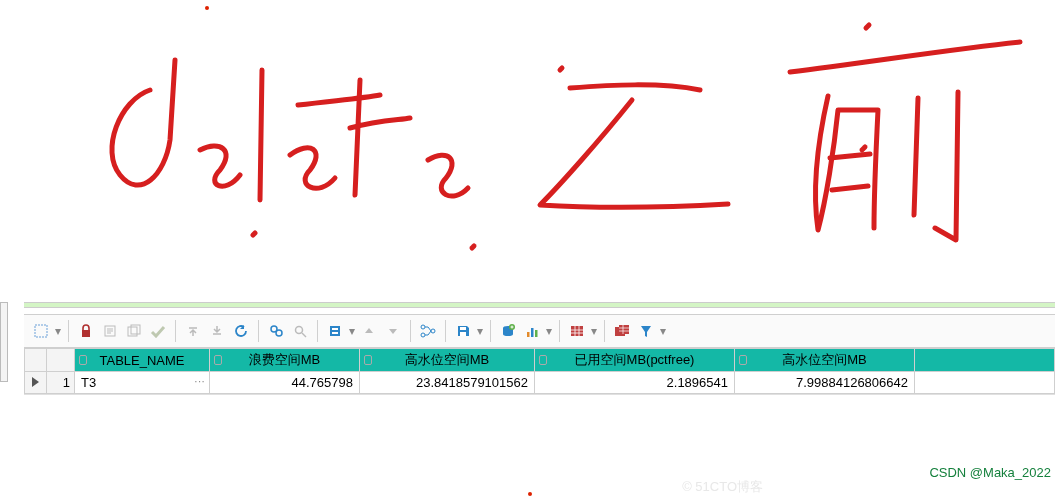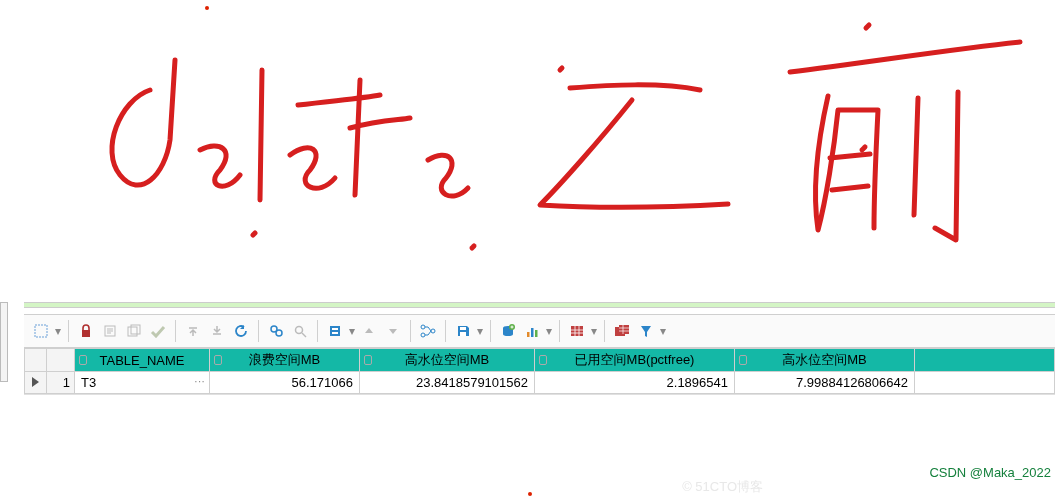--- a/index.html
+++ b/index.html
@@ -226,21 +226,21 @@
             <th><span class="sort-ind"></span><span>已用空间MB(pctfree)</span></th>
             <th><span class="sort-ind"></span><span>高水位空间MB</span></th>
             <th></th>
           </tr>
         </thead>
         <tbody>
           <tr>
             <td class="row-sel"><span class="row-arrow"></span></td>
             <td class="row-num">1</td>
             <td style="position:relative"><span>T3</span><span class="ellipsis">···</span></td>
-            <td class="num">56.171066</td>
+            <td class="num">44.765798</td>
             <td class="num">23.8418579101562</td>
             <td class="num">2.1896541</td>
             <td class="num">7.99884126806642</td>
             <td></td>
           </tr>
         </tbody>
       </table>
     </div>
   </div>
 </div>

